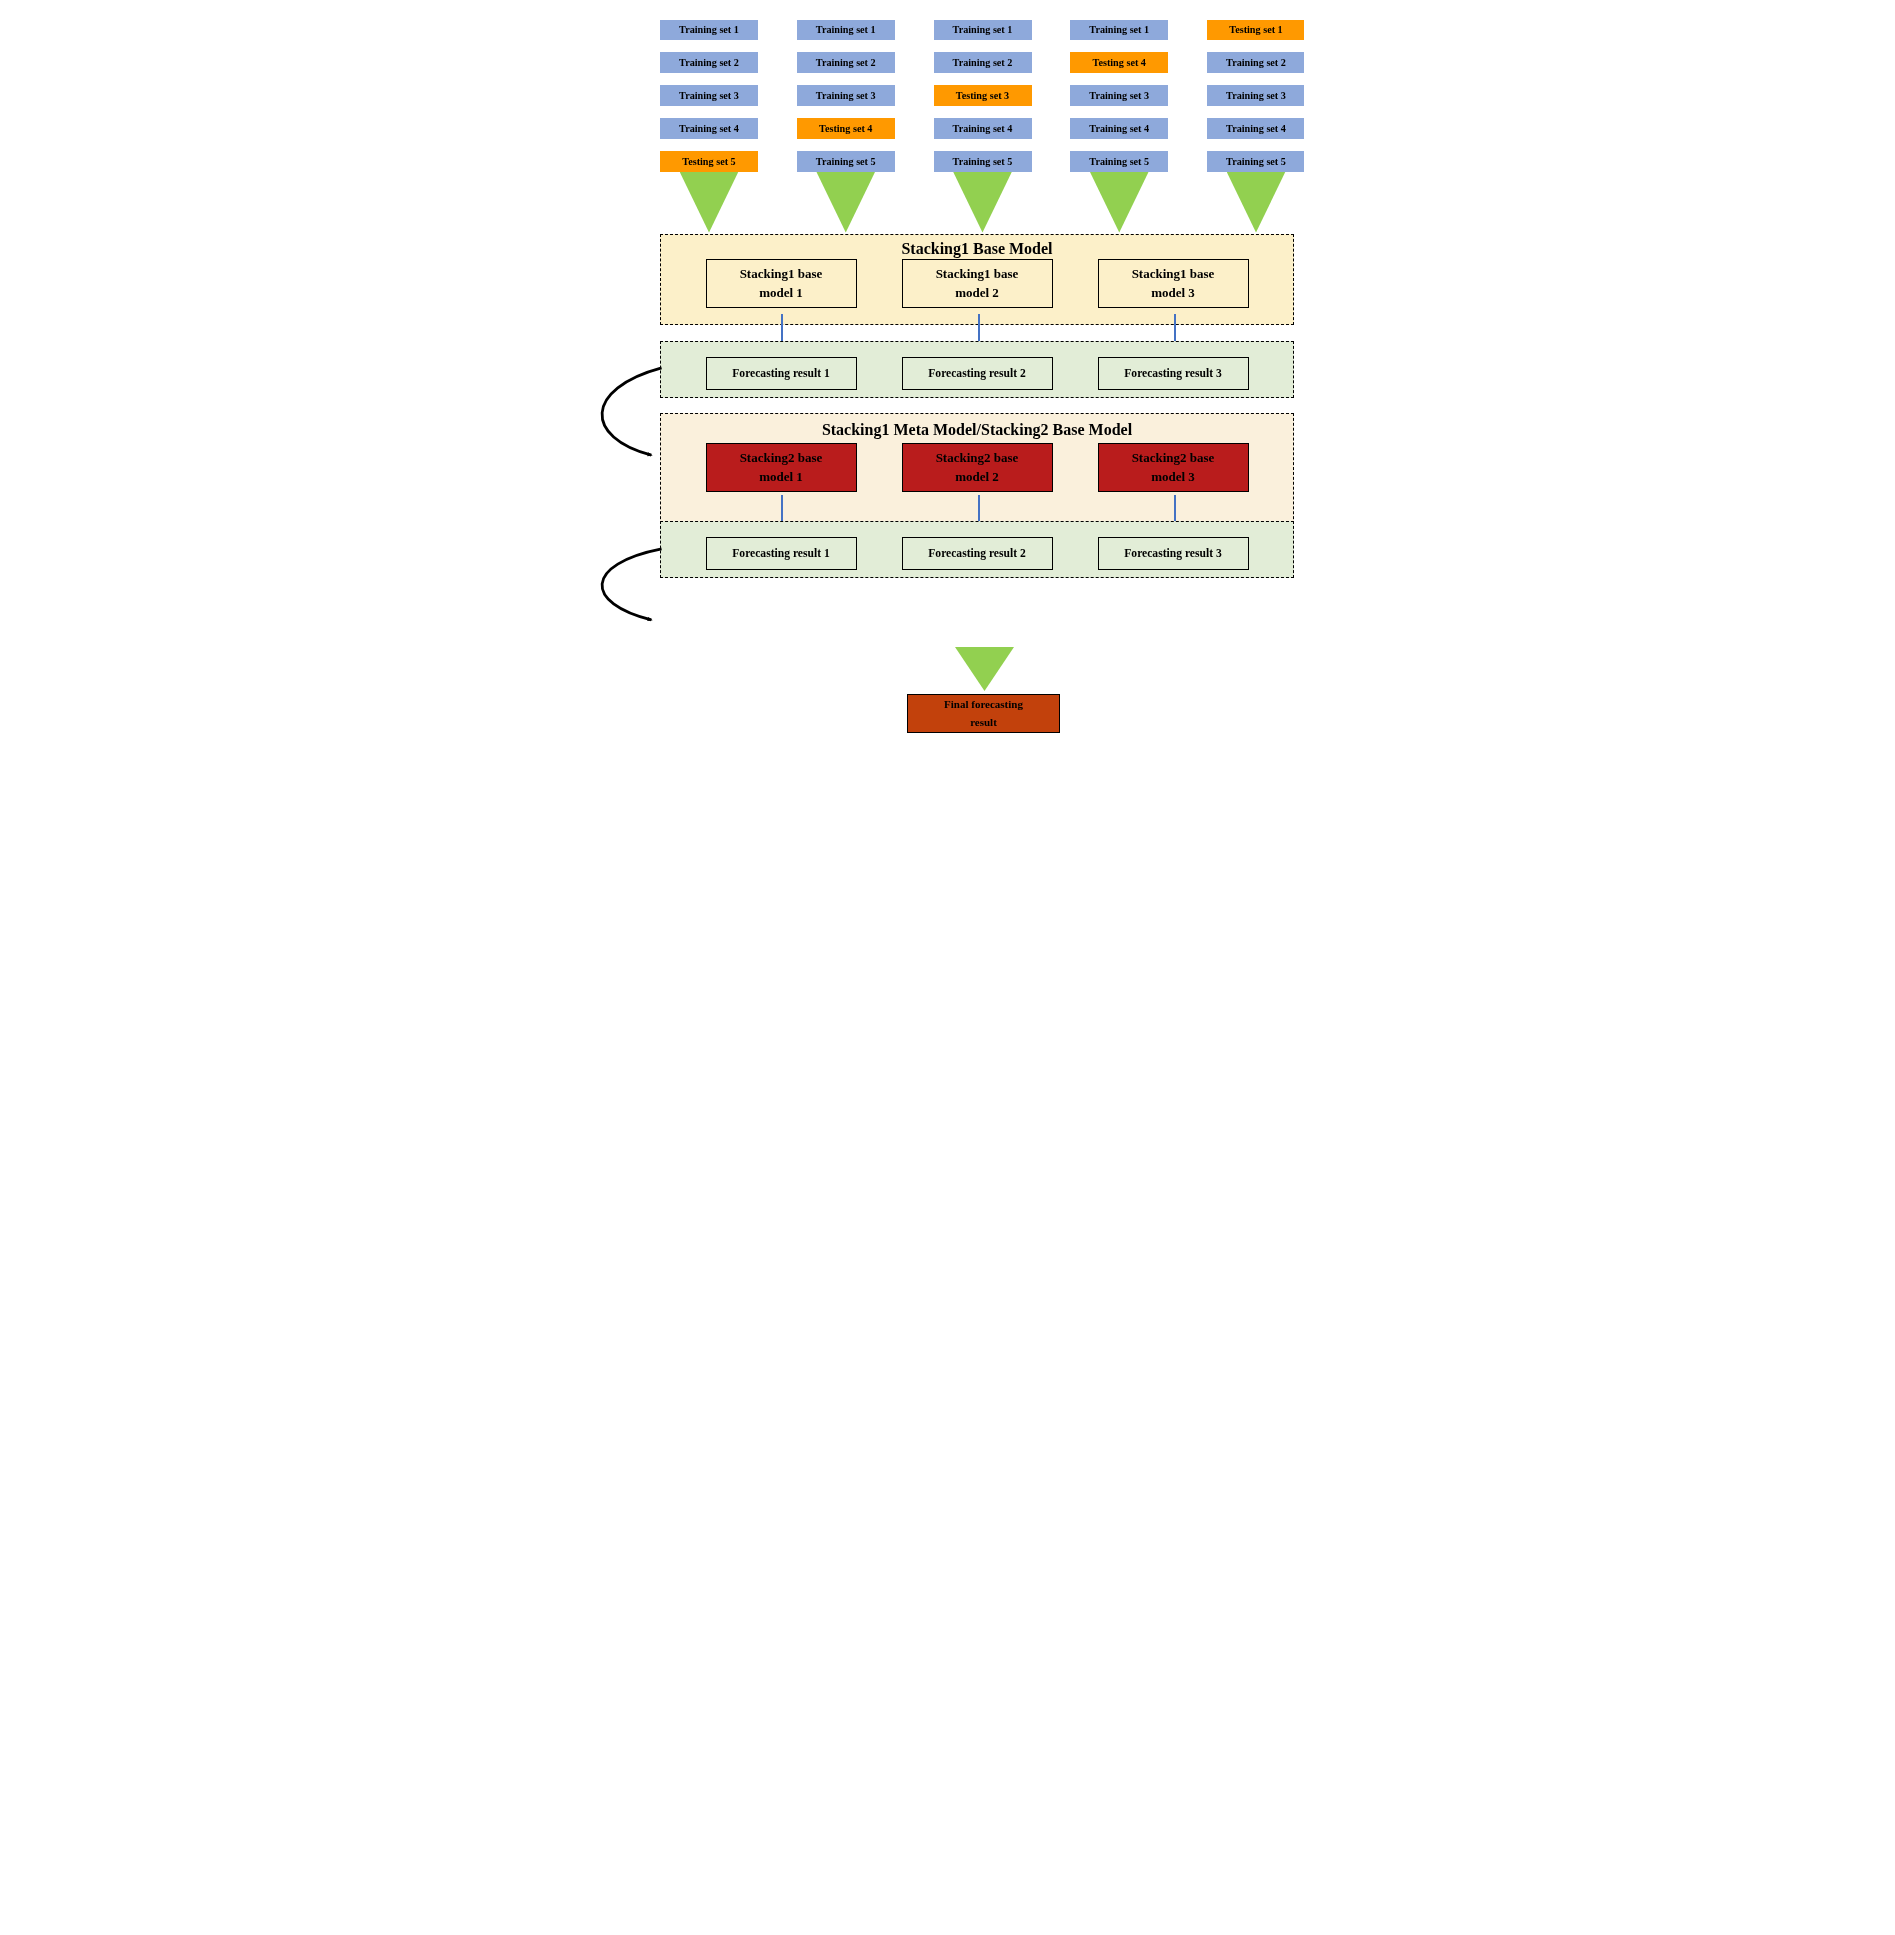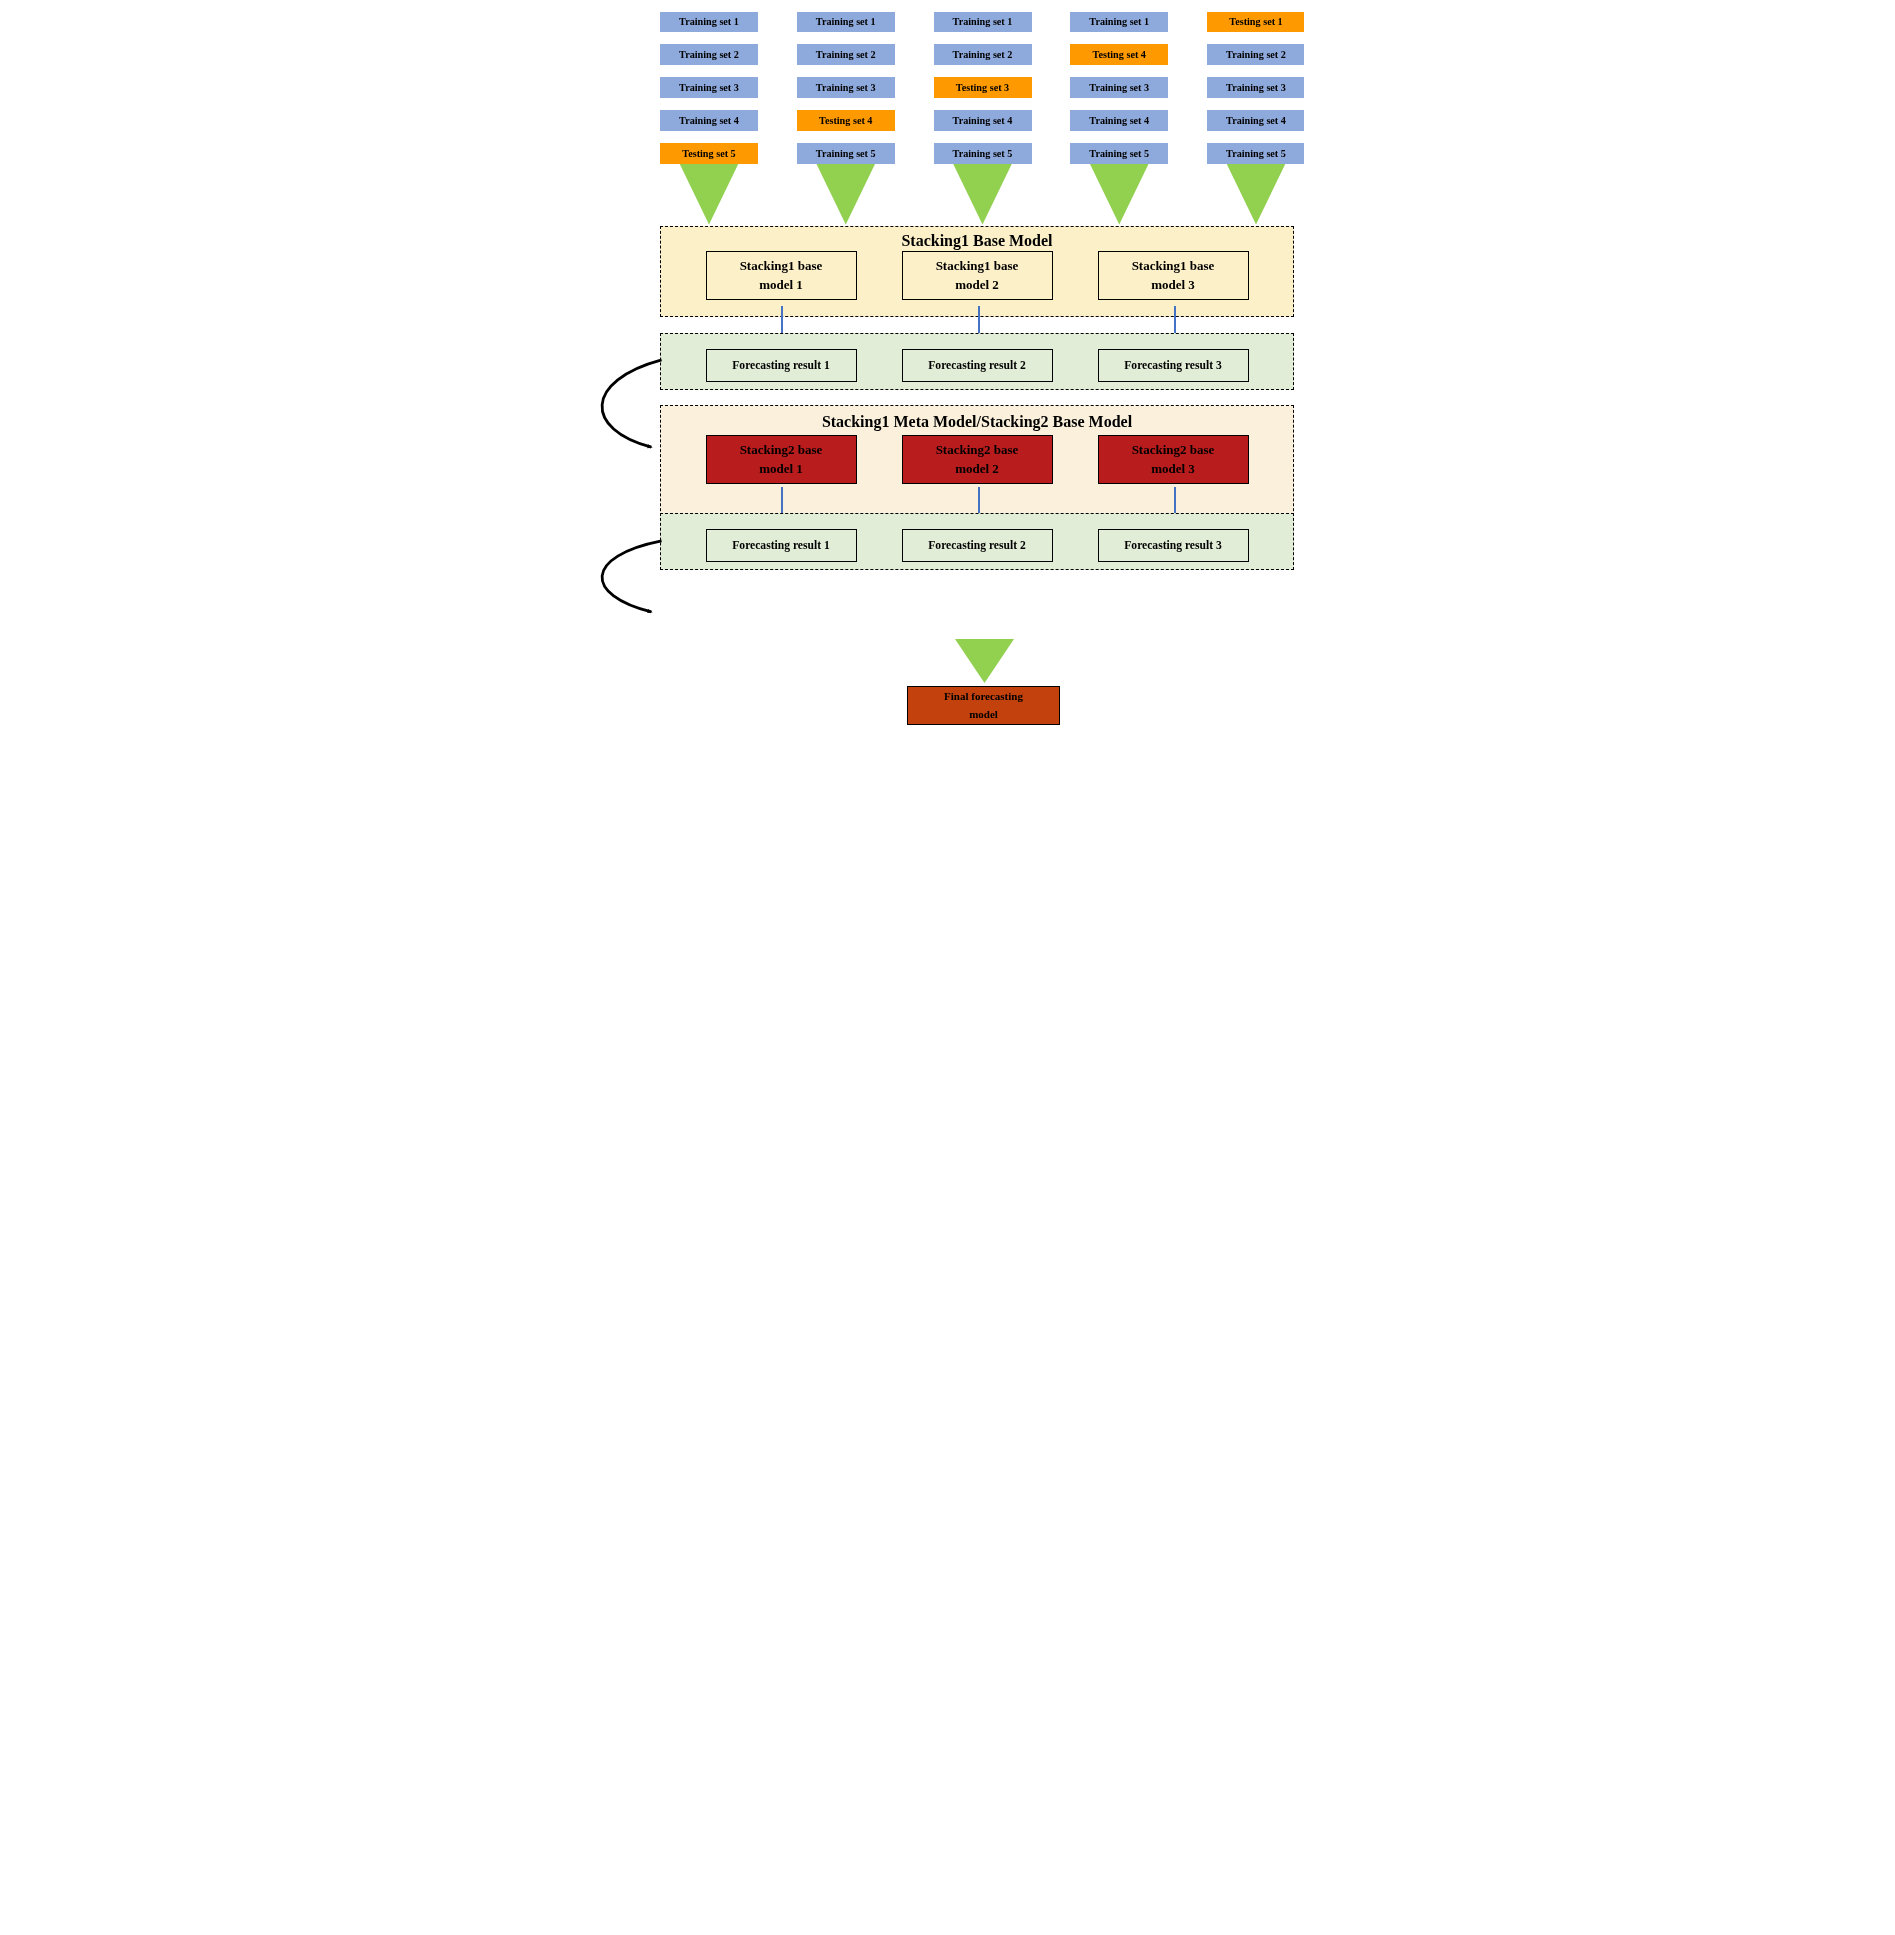--- a/index.html
+++ b/index.html
@@ -5,21 +5,21 @@
   html, body {
     margin: 0;
     padding: 0;
     background: #ffffff;
     font-family: "Liberation Serif", "DejaVu Serif", serif;
   }
   .canvas {
     position: relative;
     width: 713px;
     height: 730px;
-    margin: 0 auto;
+    margin: 8px auto;
     background: #ffffff;
     overflow: hidden;
   }
   
   .matrix {
     position: absolute;
     left: 69px;
     top: 11.6px;
     width: 645px;
     display: flex;
@@ -279,21 +279,21 @@
       <div class="fc-box">Forecasting result 2</div>
       <div class="fc-box">Forecasting result 3</div>
     </div>
   </div>
 
 
   <div class="tri-bottom"></div>
 
   <div class="final-box">
     <div>Final forecasting</div>
-    <div>model</div>
+    <div>result</div>
   </div>
 
   <svg class="overlay" viewBox="0 0 1536 1572">
     <defs>
       <marker id="ah" markerWidth="12" markerHeight="12" refX="8" refY="4.5" orient="auto" markerUnits="userSpaceOnUse">
         <path d="M0,0 L11,4.5 L0,9 z" fill="#000"></path>
       </marker>
     </defs>
     <path d="M 152 775 C -15 820, -15 925, 130 963" stroke="#000" stroke-width="6" fill="none" marker-end="url(#ah)"></path>
     <path d="M 152 1165 C -15 1198, -15 1282, 130 1318" stroke="#000" stroke-width="6" fill="none" marker-end="url(#ah)"></path>

